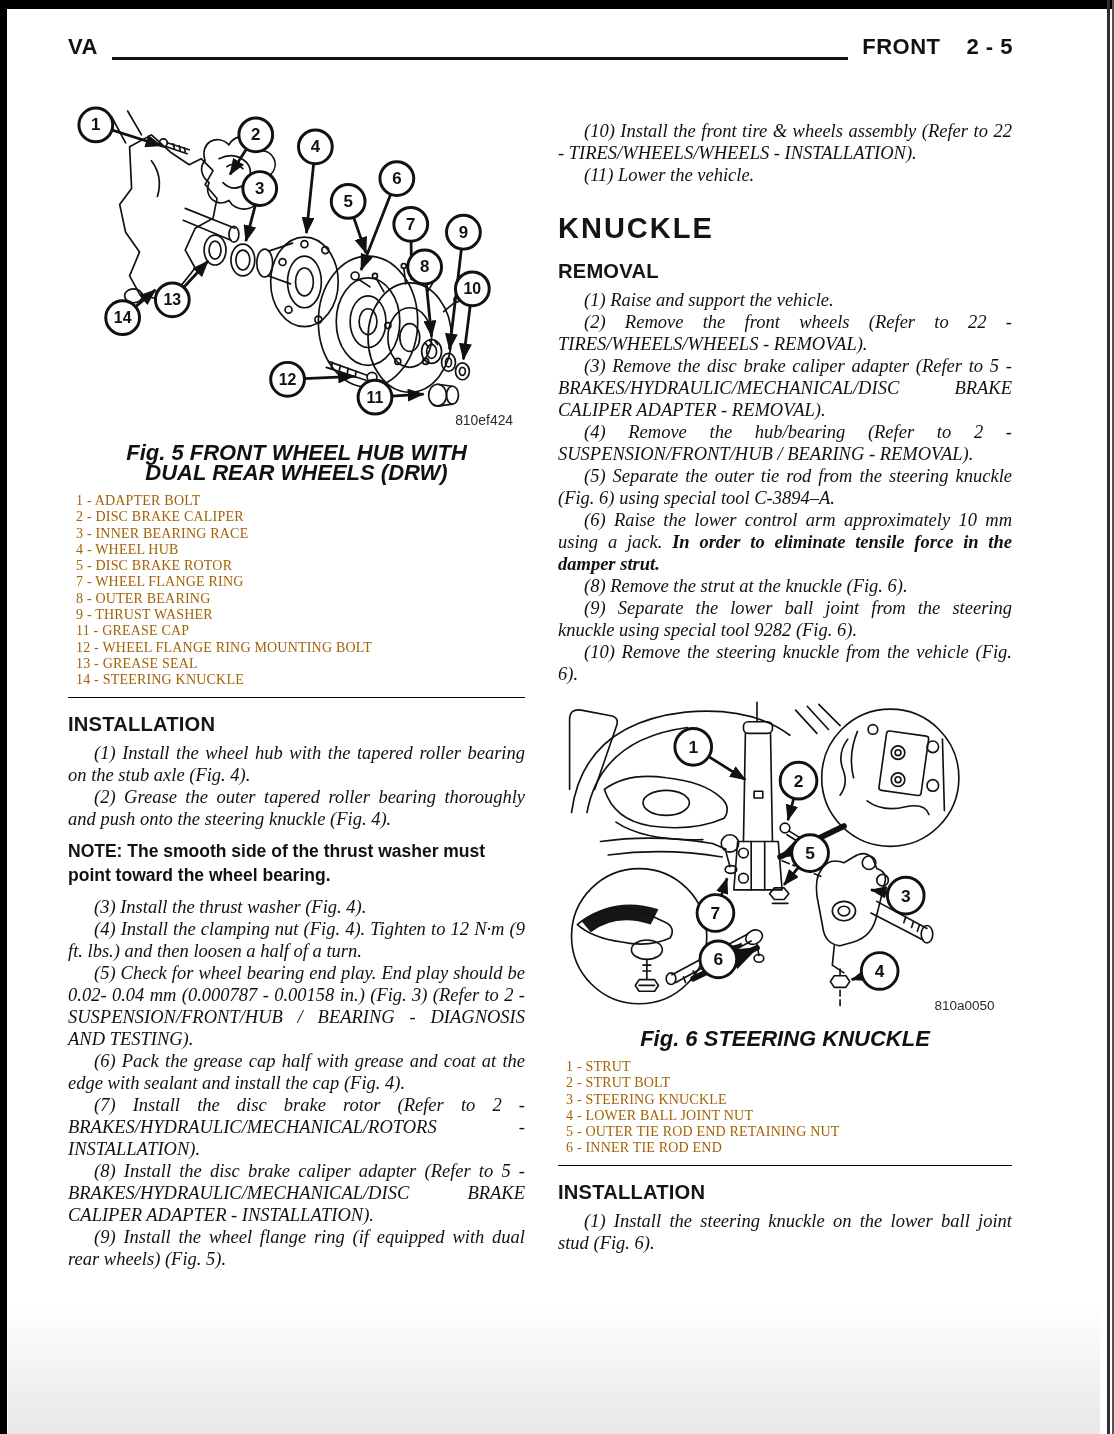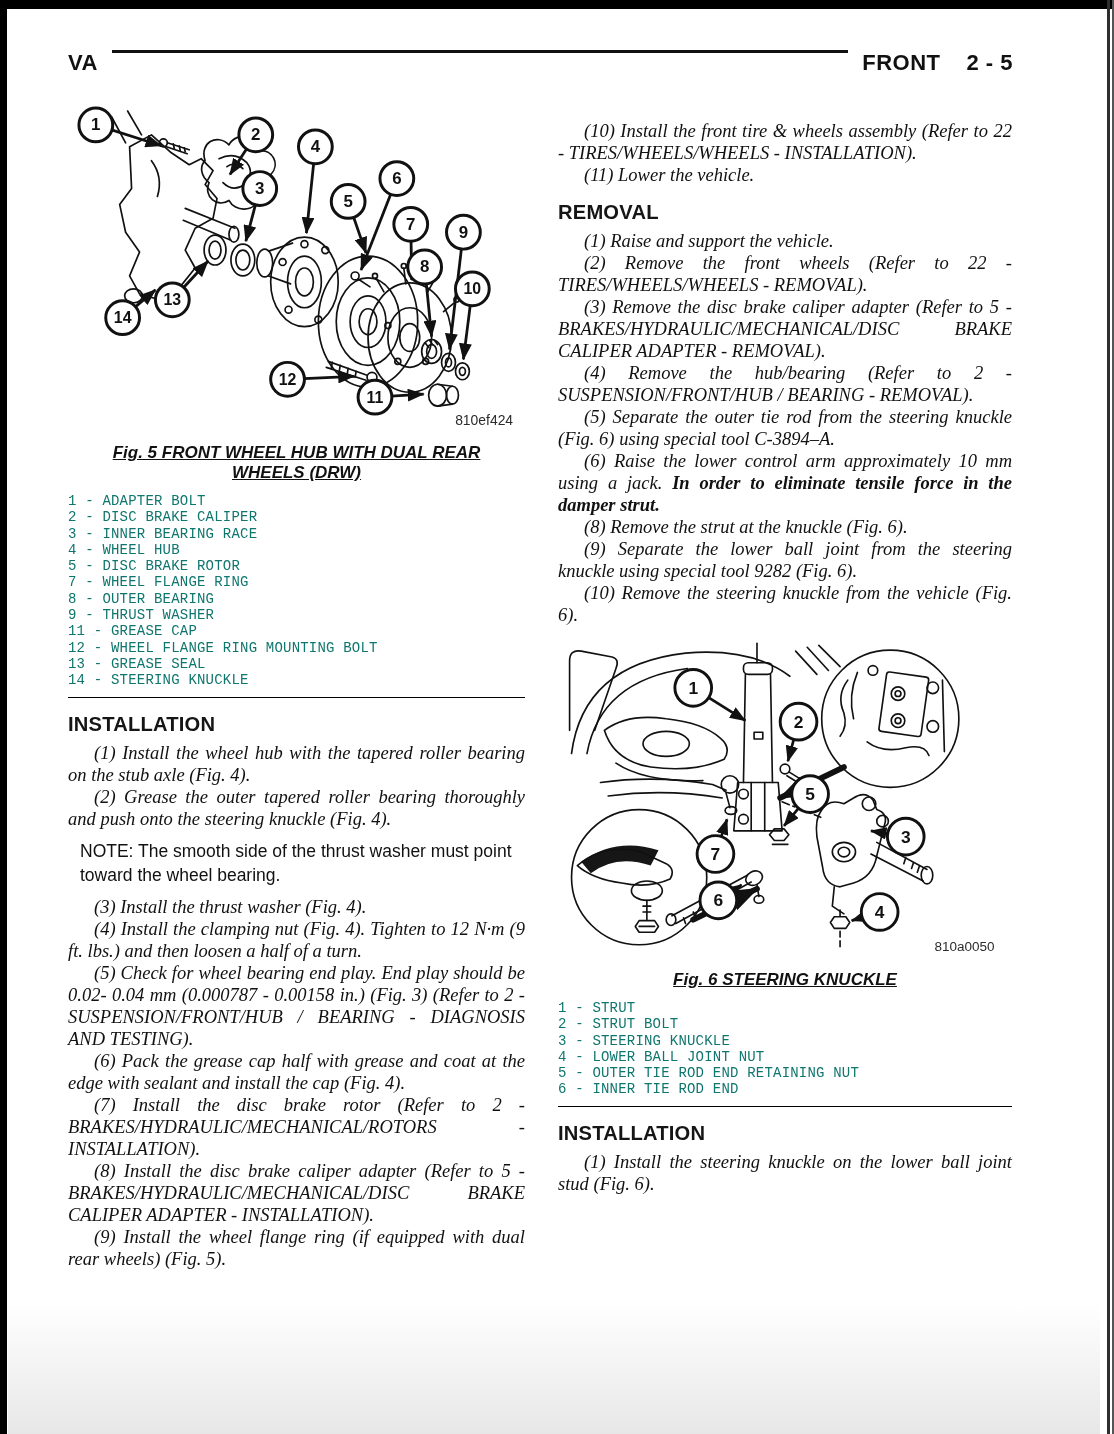--- a/index.html
+++ b/index.html
@@ -15,22 +15,22 @@
     content:'';position:absolute;left:8px;right:14px;bottom:0;height:130px;
     background:linear-gradient(180deg, rgba(235,235,235,0) 0%, #e7e7e7 100%);
     pointer-events:none;
   }
   .edge-top{position:absolute;left:0;top:0;width:100%;height:9px;background:#000;}
   .edge-left{position:absolute;left:0;top:0;width:7px;height:100%;background:#000;}
   .edge-right{position:absolute;top:0;right:4px;width:3px;height:100%;background:#2e2e2e;}
   .edge-right2{position:absolute;top:0;right:0;width:2px;height:100%;background:#555;}
 
   .header{
-    position:absolute;left:68px;top:50px;width:945px;
-    display:flex;align-items:flex-start;
+    position:absolute;left:68px;top:34px;width:945px;
+    display:flex;align-items:flex-end;
     font-family:"Liberation Sans",sans-serif;font-weight:bold;font-size:22px;
     letter-spacing:.5px;
   }
   .header .rule{flex:1;height:3px;background:#111;margin:0 14px;}
   .header .pageno{margin-left:26px;}
 
   .col{position:absolute;width:457px;}
   .col-left{left:68px;top:86px;}
   .col-right{left:558px;top:120px;width:454px;}
 
@@ -38,34 +38,34 @@
   h2.sec{font-size:19px;letter-spacing:.3px;}
   h1.big{font-size:29px;letter-spacing:2px;margin-top:26px;}
   h3.sub{font-size:21px;letter-spacing:.2px;margin-top:14px;margin-bottom:6px;transform:scaleX(.96);transform-origin:left;}
 
   .step{
     font-size:18.5px;line-height:22px;text-align:justify;
     text-indent:26px;margin:0;font-style:italic;
   }
   .bold-seg{font-weight:bold;}
   .note{
-    font-family:"Liberation Sans",sans-serif;font-weight:normal;
-    font-size:17.5px;line-height:24px;margin:9px 12px;text-align:left;
+    font-family:"Liberation Sans",sans-serif;font-weight:bold;
+    font-size:17.5px;line-height:24px;margin:9px 0;text-align:left;
   }
 
   figure{margin:14px 0 0 0;}
   figcaption{
     font-family:"Liberation Sans",sans-serif;font-weight:bold;font-style:italic;
-    font-size:17px;line-height:20px;text-align:center;
-    width:370px;margin:8px auto 0 auto;text-decoration:underline;
+    font-size:22px;line-height:20px;text-align:center;
+    width:370px;margin:8px auto 0 auto;
   }
   ul.parts{
-    list-style:none;margin:10px 0 0 0;padding:0;
-    font-family:Liberation Mono, monospace;
-    font-size:14px;line-height:16.3px;color:#0f766e;letter-spacing:.2px;
+    list-style:none;margin:10px 0 0 8px;padding:0;
+    font-family:Liberation Serif, serif;
+    font-size:14px;line-height:16.3px;color:#a16207;letter-spacing:.2px;
   }
   hr.sep{border:none;border-top:1.6px solid #000;margin:8px 0 0 0;}
 
   svg{display:block;}
   .art{stroke:#111;stroke-width:1.7;fill:none;stroke-linecap:round;stroke-linejoin:round;}
   .art-solid{fill:#161616;stroke:none;}
   .callout line{stroke:#111;stroke-width:2.8;}
   .callout circle{fill:#fff;stroke:#111;stroke-width:3;}
   .callout text{
     font-family:"Liberation Sans",sans-serif;font-weight:bold;fill:#111;
@@ -295,20 +295,21 @@
     <p class="step">(6) Pack the grease cap half with grease and coat at the edge with sealant and install the cap (Fig. 4).</p>
     <p class="step">(7) Install the disc brake rotor (Refer to 2 - BRAKES/HYDRAULIC/MECHANICAL/ROTORS - INSTALLATION).</p>
     <p class="step">(8) Install the disc brake caliper adapter (Refer to 5 - BRAKES/HYDRAULIC/MECHANICAL/DISC BRAKE CALIPER ADAPTER - INSTALLATION).</p>
     <p class="step">(9) Install the wheel flange ring (if equipped with dual rear wheels) (Fig. 5).</p>
   </div>
 
   <div class="col col-right">
     <p class="step">(10) Install the front tire &amp; wheels assembly (Refer to 22 - TIRES/WHEELS/WHEELS - INSTALLATION).</p>
     <p class="step">(11) Lower the vehicle.</p>
 
+    <h1 class="big">KNUCKLE</h1>
 
     <h3 class="sub">REMOVAL</h3>
     <p class="step">(1) Raise and support the vehicle.</p>
     <p class="step">(2) Remove the front wheels (Refer to 22 - TIRES/WHEELS/WHEELS - REMOVAL).</p>
     <p class="step">(3) Remove the disc brake caliper adapter (Refer to 5 - BRAKES/HYDRAULIC/MECHANICAL/DISC BRAKE CALIPER ADAPTER - REMOVAL).</p>
     <p class="step">(4) Remove the hub/bearing (Refer to 2 - SUSPENSION/FRONT/HUB / BEARING - REMOVAL).</p>
     <p class="step">(5) Separate the outer tie rod from the steering knuckle (Fig. 6) using special tool C-3894–A.</p>
     <p class="step"><span>(6) Raise the lower control arm approximately 10 mm using a jack. </span><span class="bold-seg">In order to eliminate tensile force in the damper strut.</span></p>
     <p class="step">(8) Remove the strut at the knuckle (Fig. 6).</p>
     <p class="step">(9) Separate the lower ball joint from the steering knuckle using special tool 9282 (Fig. 6).</p>

